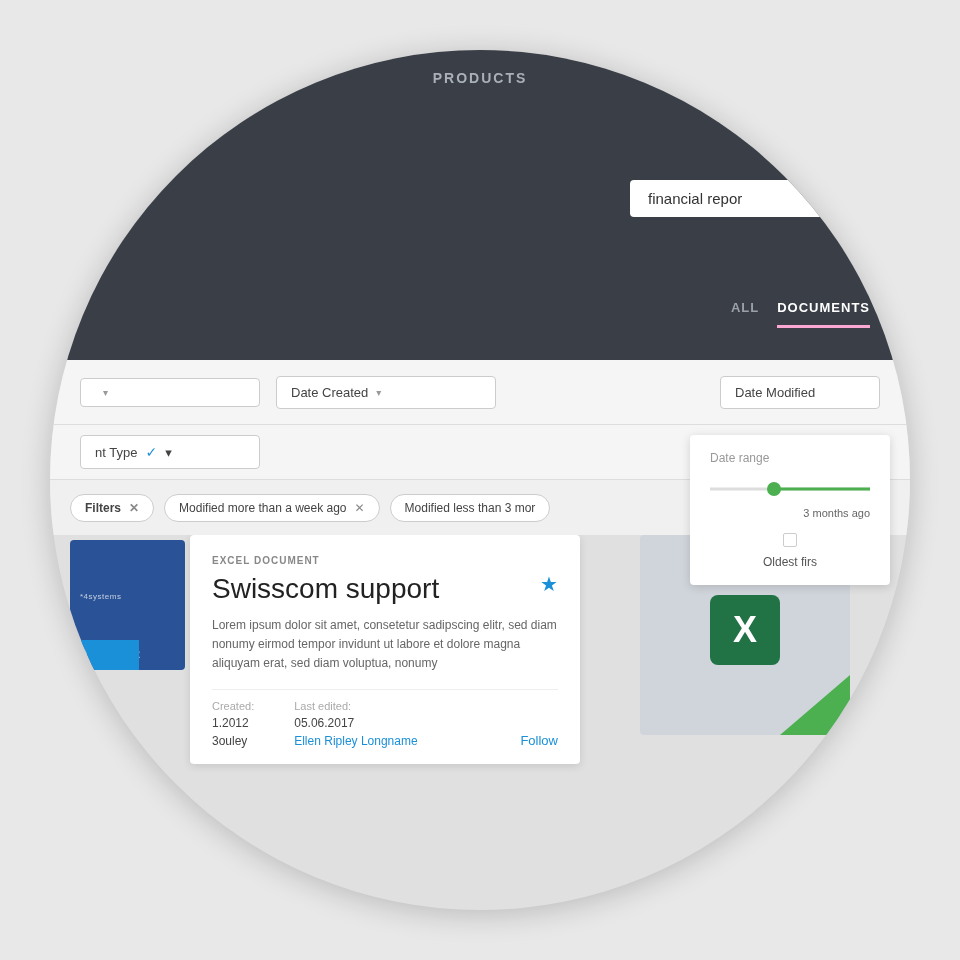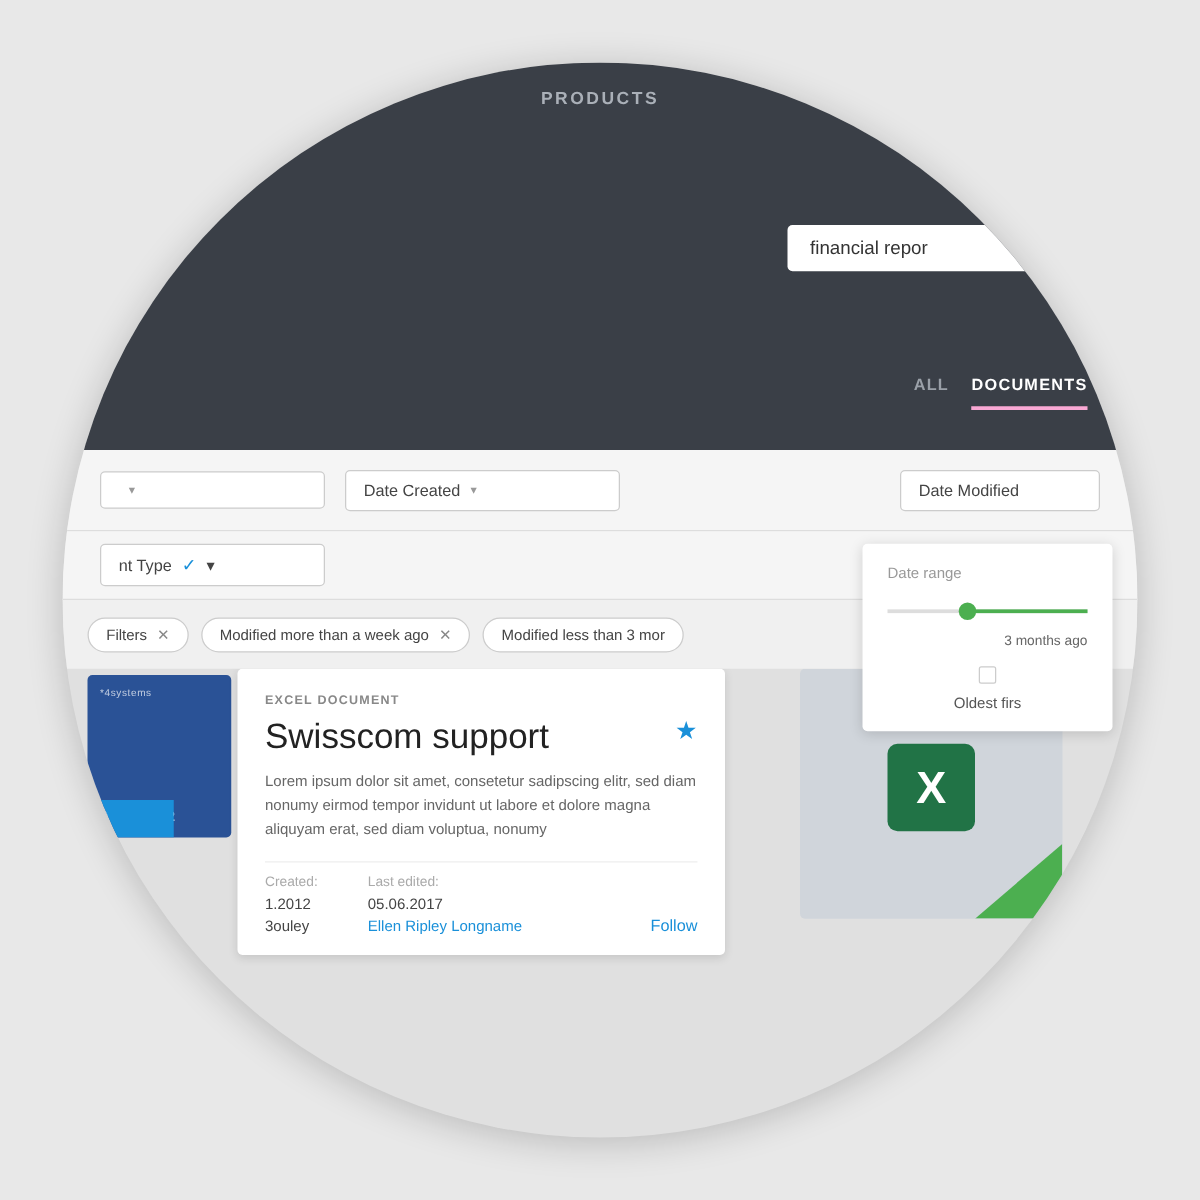--- a/index.html
+++ b/index.html
@@ -202,21 +202,21 @@
       cursor: pointer;
     }
 
     .chip .close-x {
       color: #888;
       font-size: 12px;
       cursor: pointer;
     }
 
     .chip.filters-chip {
-      font-weight: 400;
+      font-weight: 700;
     }
 
     
     .doc-card {
       position: absolute;
       top: 485px;
       left: 140px;
       width: 390px;
       background: white;
       border-radius: 4px;
@@ -437,20 +437,21 @@
       align-items: flex-start;
       justify-content: flex-start;
       padding: 10px;
       overflow: hidden;
     }
 
     .thumb-top-text {
       font-size: 8px;
       color: rgba(255,255,255,0.7);
       letter-spacing: 0.5px;
+      margin-top: 42px;
     }
 
     .thumb-release {
       margin-top: auto;
       font-size: 11px;
       color: white;
       font-weight: 600;
     }
 
     .thumb-blue-bar {

